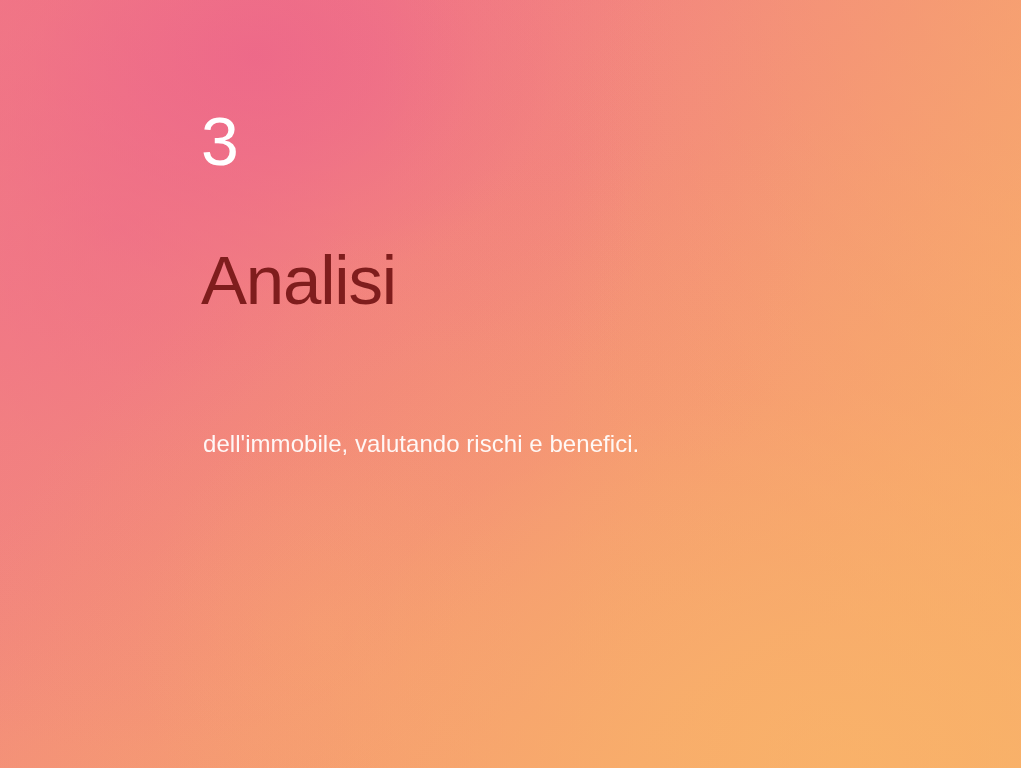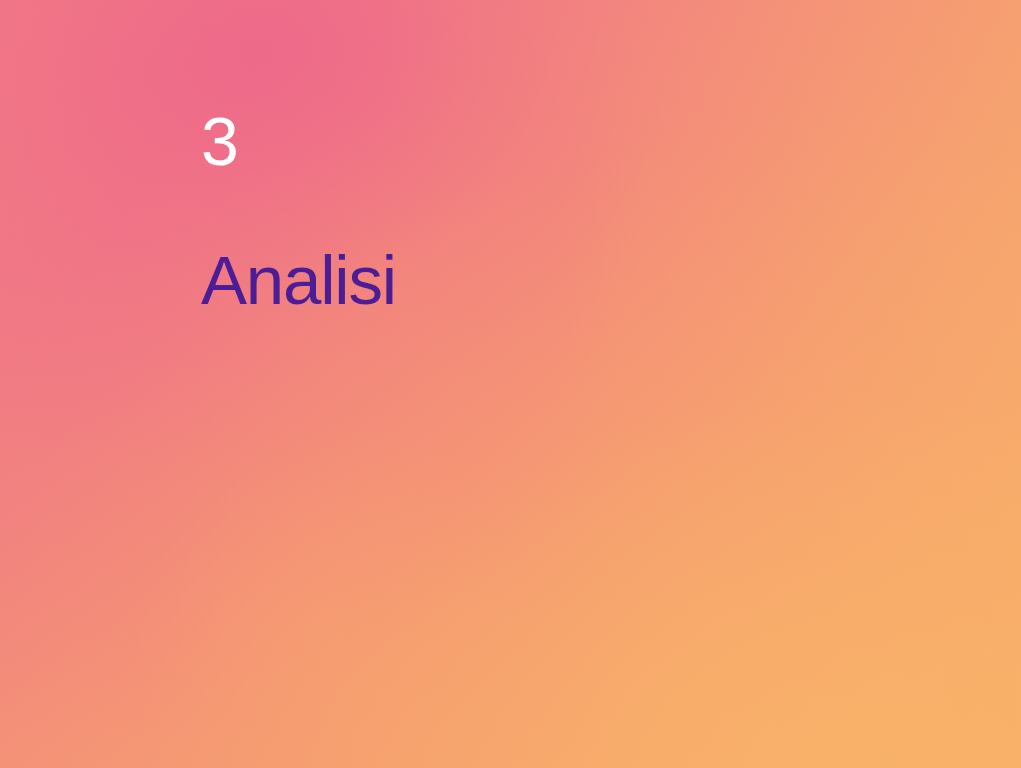--- a/index.html
+++ b/index.html
@@ -108,21 +108,21 @@
   }
 
   .slide-title {
     position: absolute;
     left: 0;
     top: 247px;
     font-size: 69px;
     font-weight: 300;
     line-height: 68px;
     letter-spacing: -1.2px;
-    color: #4c1d95;
+    color: #7f1d1d;
     white-space: nowrap;
   }
 
   .slide-title .title-line {
     display: block;
   }
 
   .slide-subtitle {
     position: absolute;
     left: 2px;
@@ -153,16 +153,17 @@
 
   <div class="content">
 
     <div class="section-number">3</div>
 
     <h1 class="slide-title">
       <span class="title-line">Analisi</span>
     </h1>
 
     <p class="slide-subtitle">
+      <span class="subtitle-line">dell'immobile, valutando rischi e benefici.</span>
     </p>
 
   </div>
 </div>
 
 </body></html>

